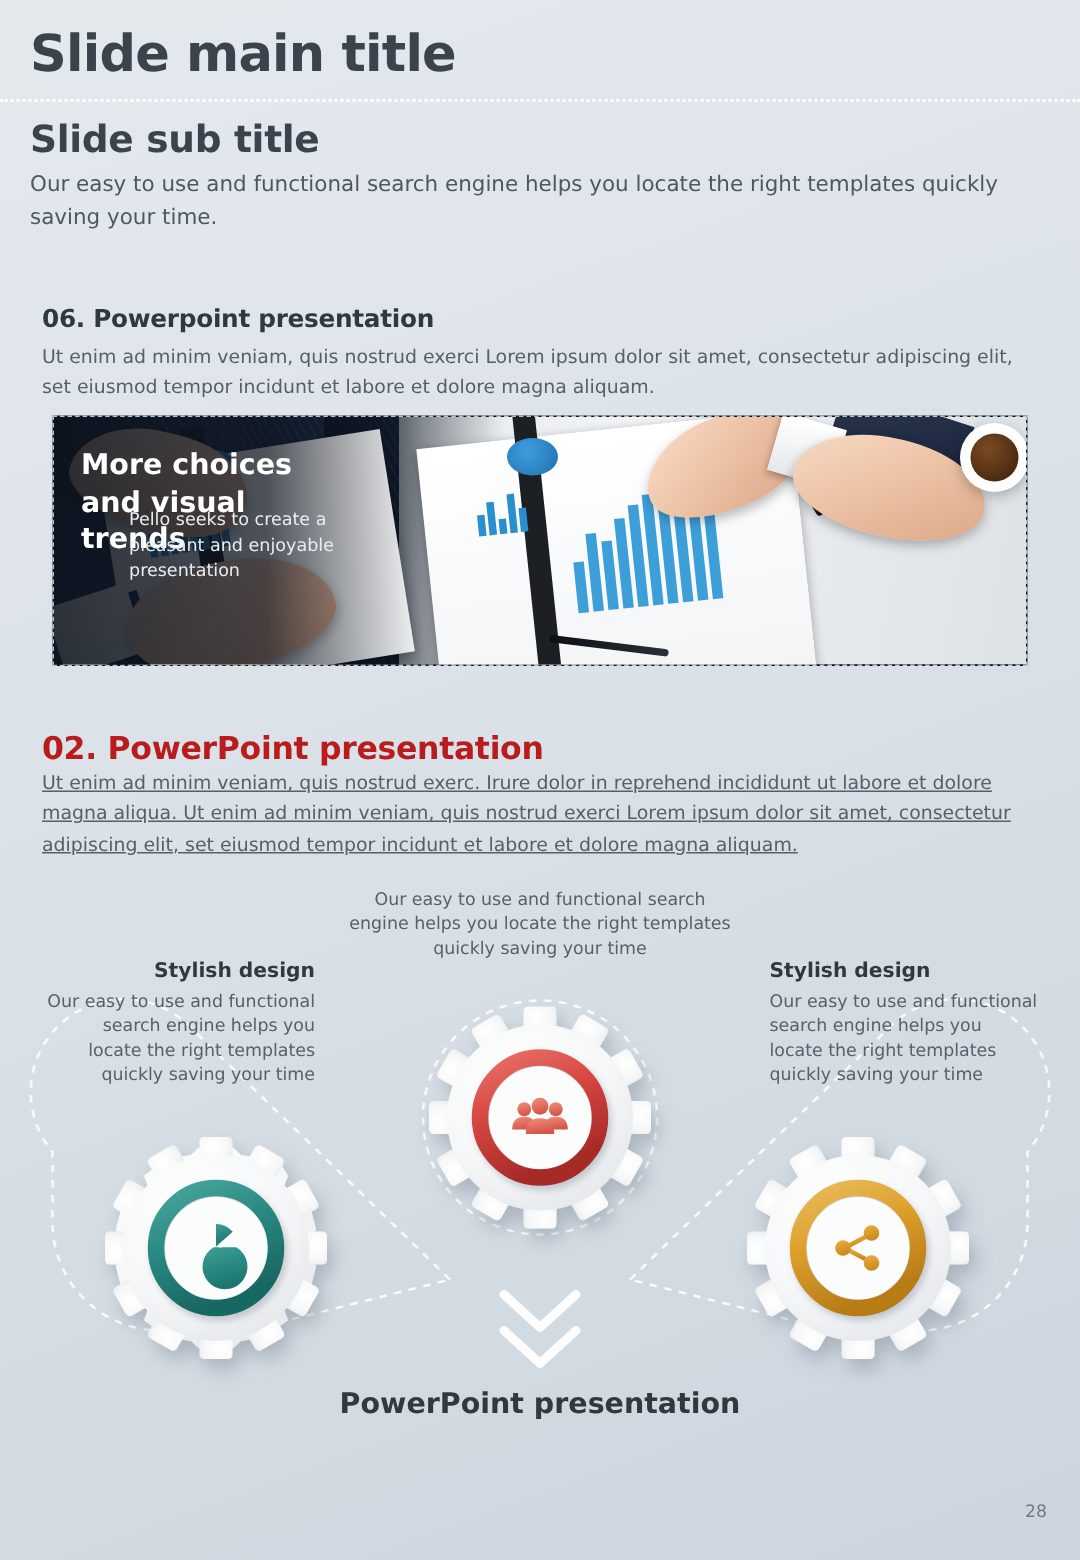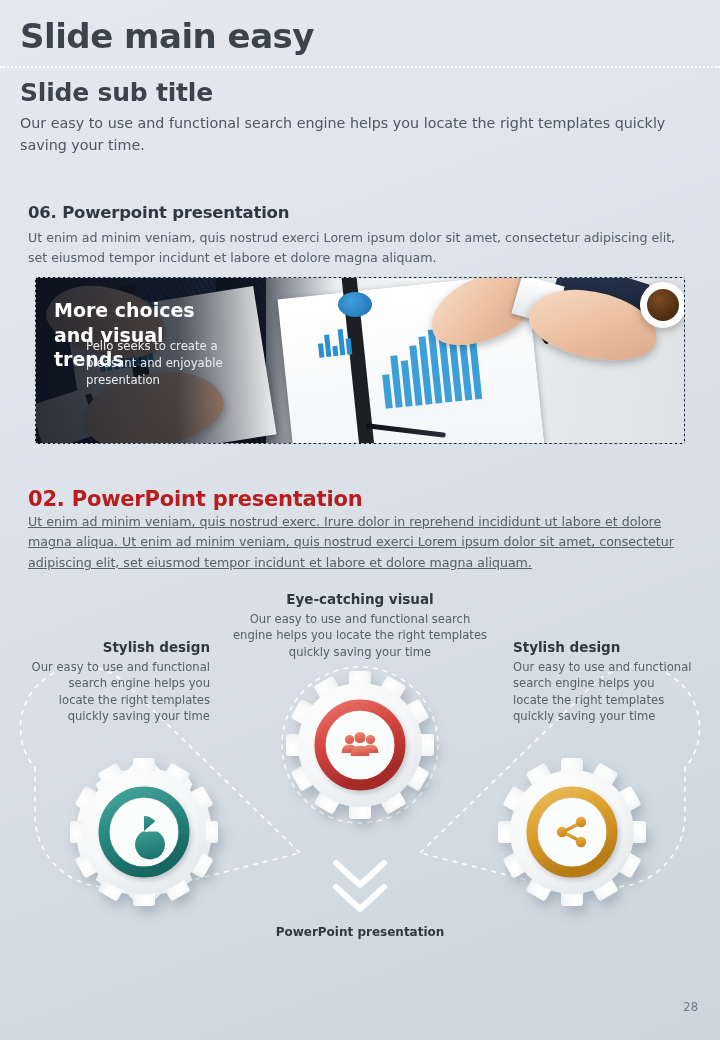--- a/index.html
+++ b/index.html
@@ -228,32 +228,32 @@
   }
   .node-label .nl-body {
     font-size: 11.6px; line-height: 1.42; color: #55616b;
   }
 
   .label-center { left: 230px; top: 16px; width: 260px; text-align: center; }
   .label-left   { left: 30px;  top: 64px; width: 180px; text-align: right; }
   .label-right  { left: 513px; top: 64px; width: 180px; text-align: left; }
 
   .footer-block { position: absolute; left: 110px; top: 350px; width: 500px; text-align: center; }
-  .footer-title { font-size: 12px; font-weight: bold; color: #2f3940; margin-bottom: 4px; }
+  .footer-title { font-size: 19px; font-weight: bold; color: #2f3940; margin-bottom: 4px; }
   .footer-body  { font-size: 13px; color: #55616b; }
 
   .page-number {
     position: absolute; right: 22px; bottom: 26px;
     font-size: 11.5px; color: #6f7a85;
   }
 </style>
 </head>
 <body>
 
-<div class="slide-title">Slide main easy</div>
+<div class="slide-title">Slide main title</div>
 <div class="title-divider"></div>
 <div class="slide-subtitle">Slide sub title</div>
 <div class="slide-lead">Our easy to use and functional search engine helps you locate the right templates quickly saving your time.</div>
 
 <div class="sec01-title">06. Powerpoint presentation</div>
 <div class="sec01-body">Ut enim ad minim veniam, quis nostrud exerci  Lorem ipsum dolor sit amet, consectetur adipiscing elit, set eiusmod tempor incidunt et labore et dolore magna aliquam.</div>
 
 <div class="photo">
   <div class="photo-img">
     <div class="ph-desk"></div>
@@ -546,21 +546,20 @@
       </g>
     </g>
 
     <g stroke="#ffffff" stroke-width="6" fill="none" stroke-linecap="round" stroke-linejoin="round" opacity="0.95">
       <polyline points="336,288 360,310 384,288"></polyline>
       <polyline points="336,312 360,334 384,312"></polyline>
     </g>
   </svg>
 
   <div class="node-label label-center">
-    <div class="nl-title">Eye-catching visual</div>
     <div class="nl-body">Our easy to use and functional search engine helps you locate the right templates quickly saving your time</div>
   </div>
 
   <div class="node-label label-left">
     <div class="nl-title">Stylish design</div>
     <div class="nl-body">Our easy to use and functional search engine helps you locate the right templates quickly saving your time</div>
   </div>
 
   <div class="node-label label-right">
     <div class="nl-title">Stylish design</div>

